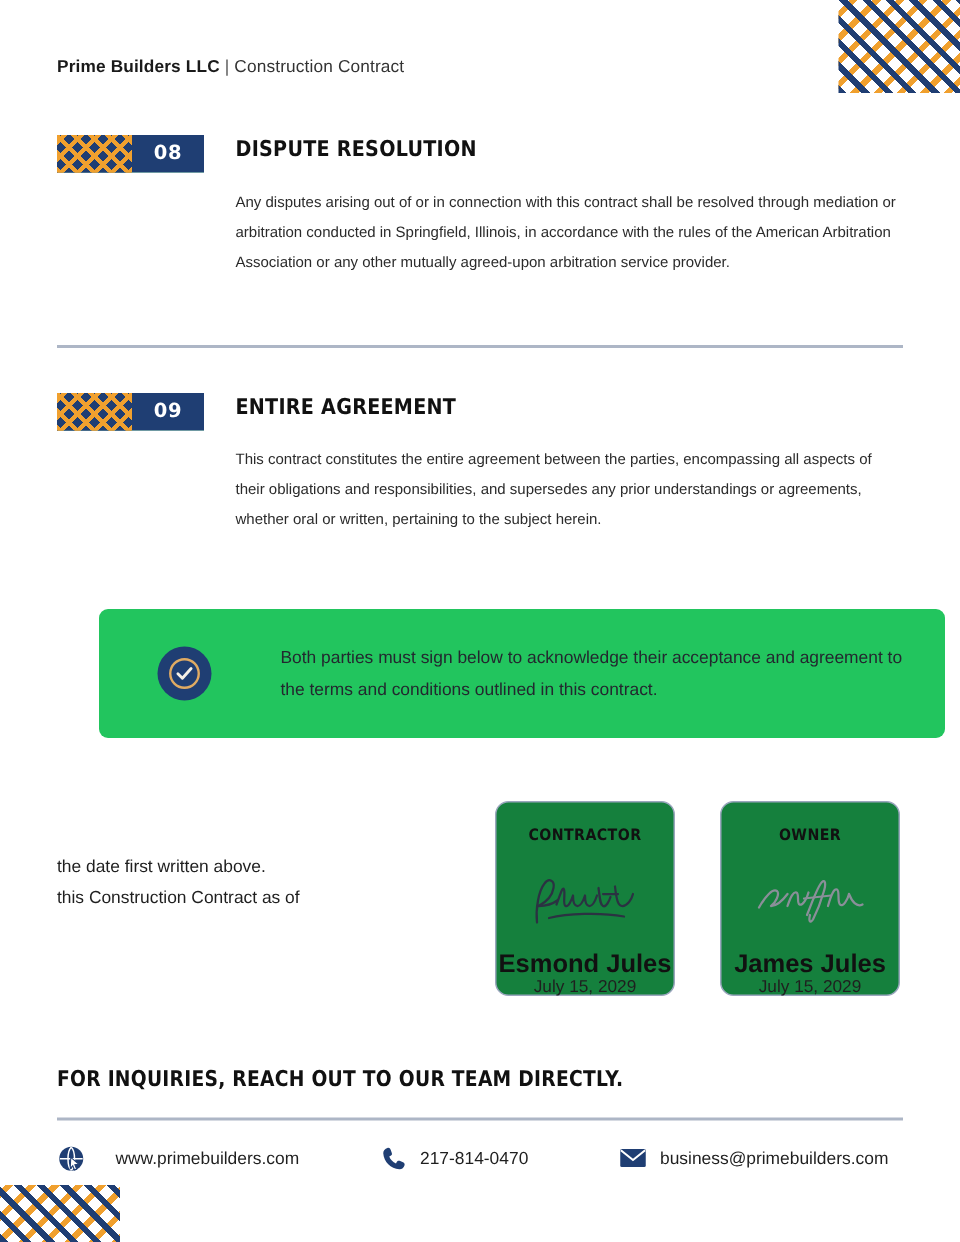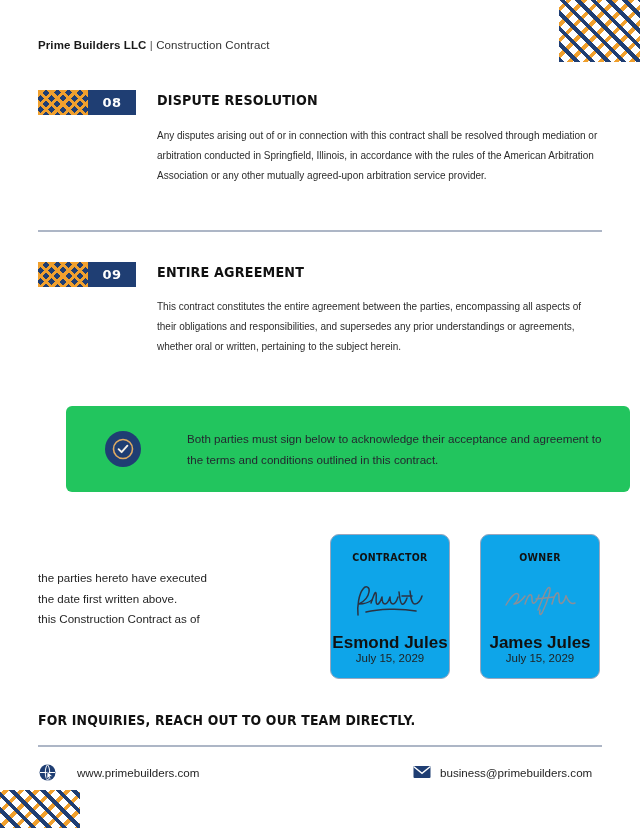--- a/index.html
+++ b/index.html
@@ -169,24 +169,24 @@
     font-size: 11.6px;
     line-height: 20.5px;
     color: #1f1f1f;
   }
   .witness .lead { font-weight: bold; }
 
   .sign-card {
     position: absolute;
     top: 534px;
     width: 120px;
-    height: 145px;
+    height: 130px;
     border: 1.4px solid #9aa6bd;
     border-radius: 9px;
-    background: #0ea5e9;
+    background: #15803d;
     box-sizing: border-box;
   }
   #sign-card-contractor { left: 330px; }
   #sign-card-owner { left: 480px; }
 
   .sign-role {
     position: absolute;
     top: 16px;
     left: 0;
     width: 100%;
@@ -342,21 +342,20 @@
     <div class="callout-icon">
       <svg width="26" height="26" viewBox="0 0 26 26">
         <circle cx="13" cy="13" r="9.5" fill="none" stroke="#e0ab63" stroke-width="1.6"></circle>
         <path d="M8.6 13.2 L11.6 16.2 L17.4 9.7" fill="none" stroke="#f5f0e6" stroke-width="1.9" stroke-linecap="round" stroke-linejoin="round"></path>
       </svg>
     </div>
     <div class="callout-text">Both parties must sign below to acknowledge their acceptance and agreement to the terms and conditions outlined in this contract.</div>
   </div>
 
   <div class="witness">
-    <div>the parties hereto have executed</div>
     <div>the date first written above.</div>
     <div>this Construction Contract as of</div>
   </div>
 
   <div class="sign-card" id="sign-card-contractor">
     <div class="sign-role">CONTRACTOR</div>
     <div class="sign-mark">
       <svg width="92" height="46" viewBox="0 0 92 46">
         <g fill="none" stroke="#2b3242" stroke-width="1.5" stroke-linecap="round" stroke-linejoin="round">
           <path d="M14 36 C13 27 15 15 19 10 C22 6 26 8 25 13 C24 19 19 23 15 25 C19 25 24 24 28 21"></path>
@@ -399,20 +398,28 @@
       <span class="contact-icon">
         <svg width="17" height="17" viewBox="0 0 17 17">
           <circle cx="8.5" cy="8.5" r="8" fill="#1f3e73"></circle>
           <path d="M8.5 0.8 C5.6 3.4 5.6 13.6 8.5 16.2 M0.9 8.5 L16.1 8.5 M8.5 0.8 C11.4 3.4 11.4 13.6 8.5 16.2" fill="none" stroke="#ffffff" stroke-width="1"></path>
           <path d="M8.2 7.6 L13.6 12.2 L10.9 12.5 L12.1 15.4 L10.7 16 L9.5 13.1 L7.8 15.1 Z" fill="#ffffff" stroke="#1f3e73" stroke-width="0.7"></path>
         </svg>
       </span>
       <span>www.primebuilders.com</span>
     </div>
 
+    <div class="contact-item" id="contact-phone">
+      <span class="contact-icon">
+        <svg width="17" height="17" viewBox="0 0 17 17">
+          <path d="M4.3 1.3 C5.4 1.0 6.1 1.6 6.5 2.7 L7.2 4.6 C7.5 5.5 7.2 6.0 6.4 6.5 L5.5 7.0 C6.2 9.0 7.9 10.8 10.0 11.6 L10.5 10.7 C11.0 9.9 11.5 9.6 12.4 9.9 L14.3 10.6 C15.4 11.0 16.0 11.7 15.7 12.8 C15.3 14.4 13.9 15.6 12.2 15.5 C6.6 15.2 1.8 10.4 1.5 4.8 C1.4 3.1 2.7 1.7 4.3 1.3 Z" fill="#1f3e73"></path>
+        </svg>
+      </span>
+      <span>217-814-0470</span>
+    </div>
 
     <div class="contact-item" id="contact-email">
       <span class="contact-icon">
         <svg width="18" height="14" viewBox="0 0 18 14">
           <rect x="0.5" y="1" width="17" height="12" rx="1" fill="#1f3e73"></rect>
           <path d="M0.9 1.8 L9 8.3 L17.1 1.8" fill="none" stroke="#ffffff" stroke-width="1.4"></path>
         </svg>
       </span>
       <span>business@primebuilders.com</span>
     </div>

